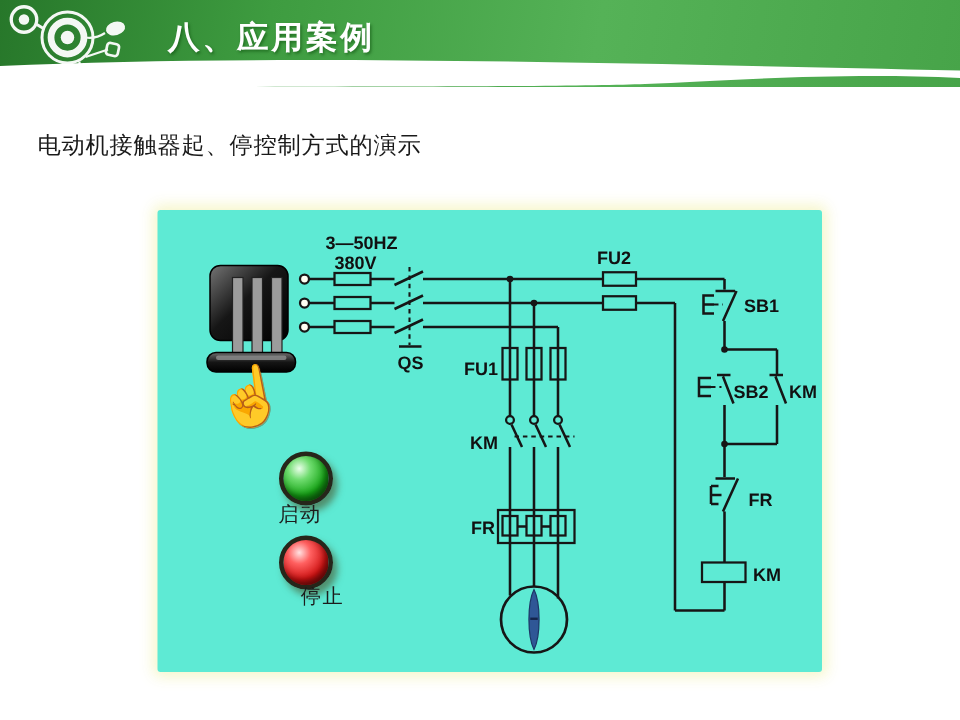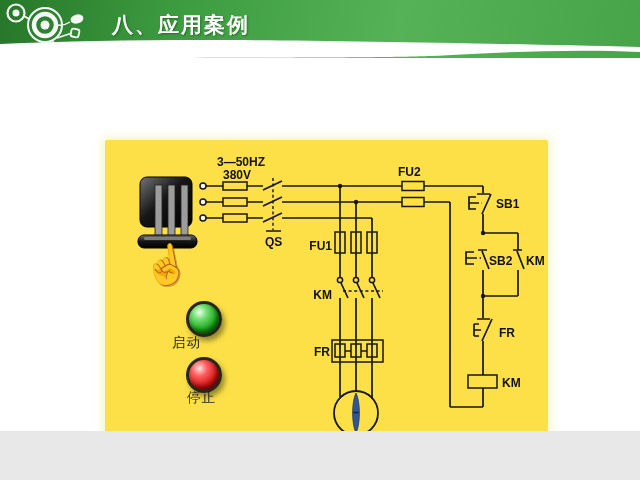--- a/index.html
+++ b/index.html
@@ -1,17 +1,17 @@
 <!DOCTYPE html>
 <html><head>
 <meta charset="utf-8">
 <style>
   html,body{margin:0;padding:0;background:#e8e8e8;}
   .slide{
-    position:relative;width:640px;height:431px;background:#ffffff;
+    position:relative;width:640px;height:480px;background:#ffffff;
     font-family:"Liberation Sans",sans-serif;overflow:hidden;
   }
   
   .header{
     position:absolute;left:0;top:0;width:640px;height:58px;
     background:linear-gradient(100deg,#27772a 0%,#3e9c40 28%,#55b257 62%,#47a449 100%);
   }
   .header svg{position:absolute;left:0;top:0;}
   .header-title{
     position:absolute;left:112px;top:11px;
@@ -19,21 +19,21 @@
     text-shadow:1px 1px 2px rgba(0,60,0,.45);
   }
   
   .subtitle{
     position:absolute;left:25px;top:87px;
     color:#1a1a1a;font-size:15.5px;letter-spacing:.5px;
   }
   
   .panel{
     position:absolute;left:105px;top:140px;width:443px;height:308px;
-    background:#fde047;border-radius:2px;
+    background:#5eead4;border-radius:2px;
     box-shadow:0 0 9px 3px rgba(246,246,200,.95);
   }
   .panel svg{position:absolute;left:0;top:0;}
   .hand{
     position:absolute;left:38px;top:102px;width:42px;height:48px;
     font-size:38px;line-height:48px;color:#b9540f;
     transform:rotate(-10deg);user-select:none;
     text-shadow:1px 1px 0 rgba(120,50,0,.35);
   }
   .pushbtn{
@@ -43,21 +43,21 @@
   }
   .pushbtn.green{
     left:81px;top:161px;
     background:radial-gradient(circle at 35% 28%,#eaffea 0%,#6fdc6f 26%,#15a315 62%,#0a5c0a 100%);
   }
   .pushbtn.red{
     left:81px;top:217px;
     background:radial-gradient(circle at 35% 28%,#ffe2e2 0%,#ff6060 26%,#cf1212 62%,#6e0606 100%);
   }
   .blabel{
-    position:absolute;width:56px;
+    position:absolute;width:56px;text-align:center;
     font-size:13.5px;color:#1c1c1c;letter-spacing:1px;
   }
   .blabel.start{left:67px;top:194px;}
   .blabel.stop{left:82px;top:249px;}
   text{font-family:"Liberation Sans",sans-serif;}
 </style>
 </head>
 <body>
 
 <div class="slide">
@@ -78,20 +78,21 @@
         <path d="M70,22 Q64,26 57,25" stroke-width="1.5"></path>
         <rect x="71" y="29" width="8" height="8" rx="2" stroke-width="1.8" transform="rotate(12 75 33)"></rect>
         <rect x="50" y="45" width="7" height="7" rx="2" stroke-width="1.8" transform="rotate(-10 53 48)"></rect>
         <line x1="57" y1="38" x2="72" y2="33" stroke-width="1.5"></line>
         <line x1="53" y1="41" x2="53" y2="45" stroke-width="1.5"></line>
       </g>
     </svg>
     <span class="header-title">八、应用案例</span>
   </div>
 
+  <div class="subtitle">电动机接触器起、停控制方式的演示</div>
 
   <div class="panel">
 
     <svg width="443" height="308" viewBox="0 0 443 308">
       <defs>
         <linearGradient id="gBody" x1="0" y1="0" x2="1" y2="1">
           <stop offset="0" stop-color="#747474"></stop>
           <stop offset="0.45" stop-color="#161616"></stop>
           <stop offset="1" stop-color="#000000"></stop>
         </linearGradient>

